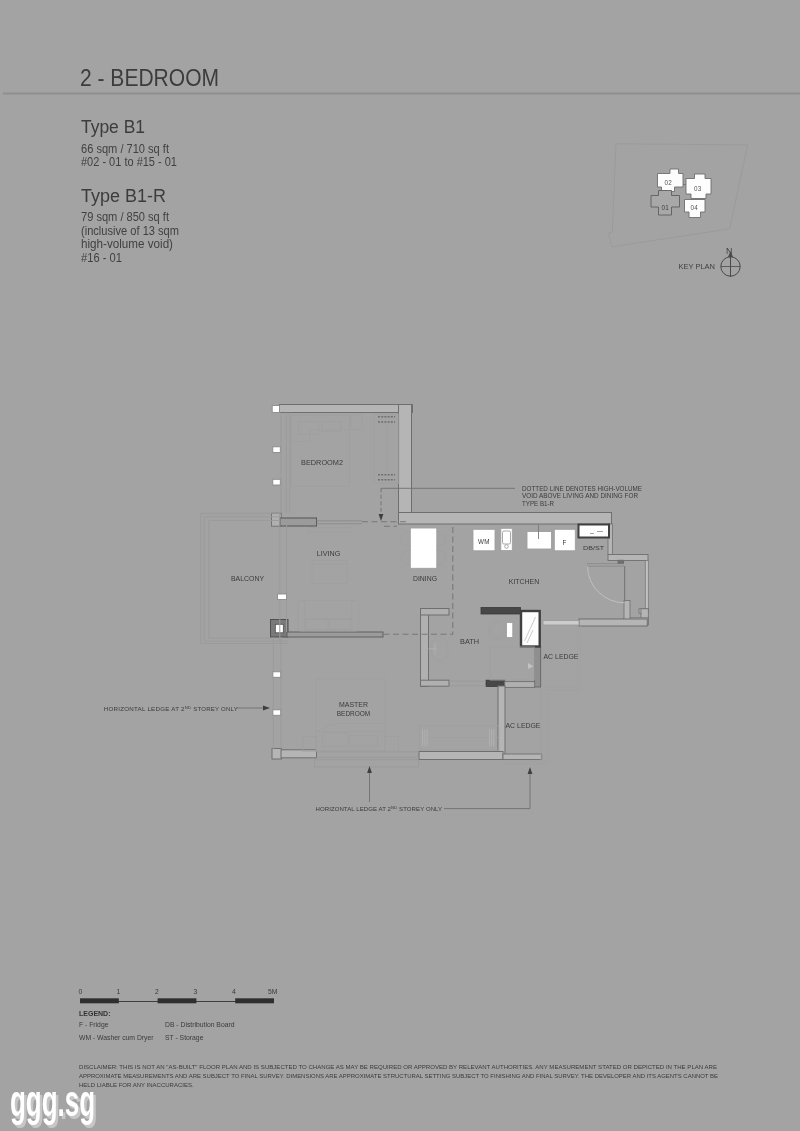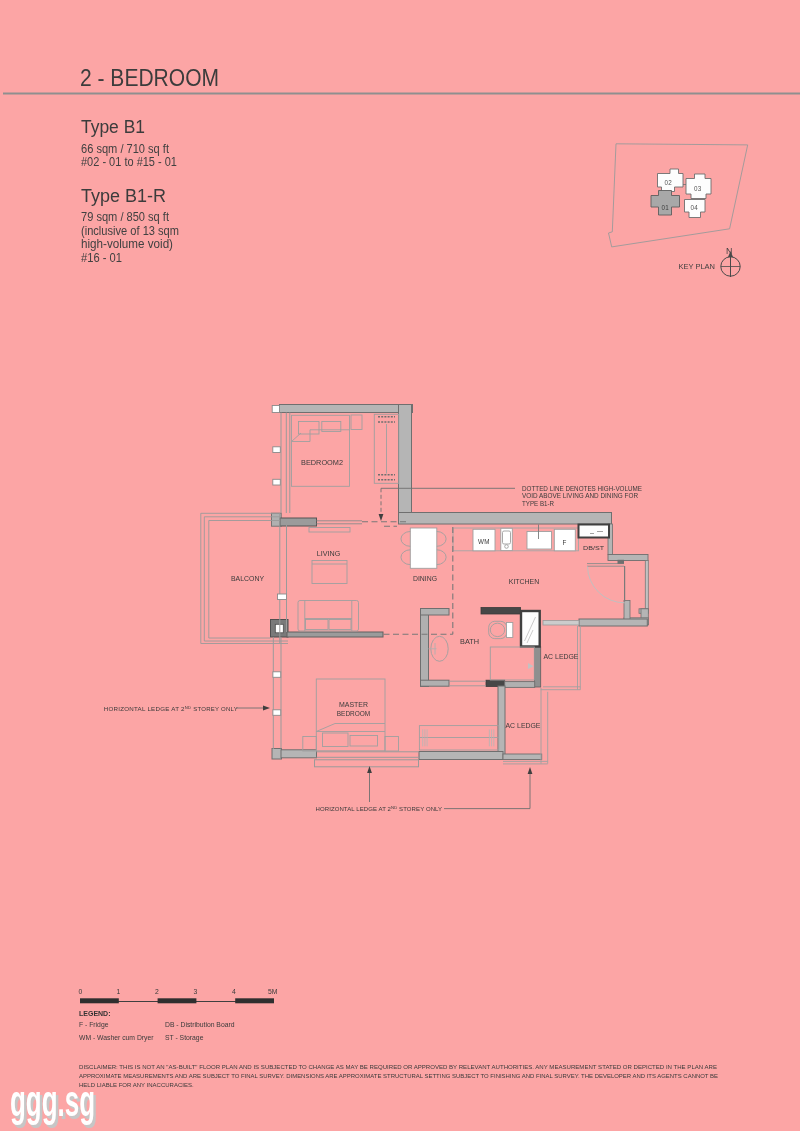--- a/index.html
+++ b/index.html
@@ -1,16 +1,16 @@
 <!DOCTYPE html>
 <html><head>
 <meta charset="utf-8">
 <style>
 html,body{margin:0;padding:0;background:#ffffff;}
-#page{position:relative;width:800px;height:1131px;background:#fca5a5;overflow:hidden;}
+#page{position:relative;width:800px;height:1131px;background:#a3a3a3;overflow:hidden;}
 svg{position:absolute;left:0;top:0;-webkit-font-smoothing:antialiased;}
 text{font-family:"Liberation Sans",sans-serif;}
 </style>
 </head>
 <body>
 <div id="page">
 <svg width="800" height="1131" viewBox="0 0 800 1131">
 
 <g>
 <text x="80" y="86" font-size="24" textLength="139" lengthAdjust="spacingAndGlyphs" fill="#3c3c3c">2 - BEDROOM</text>

